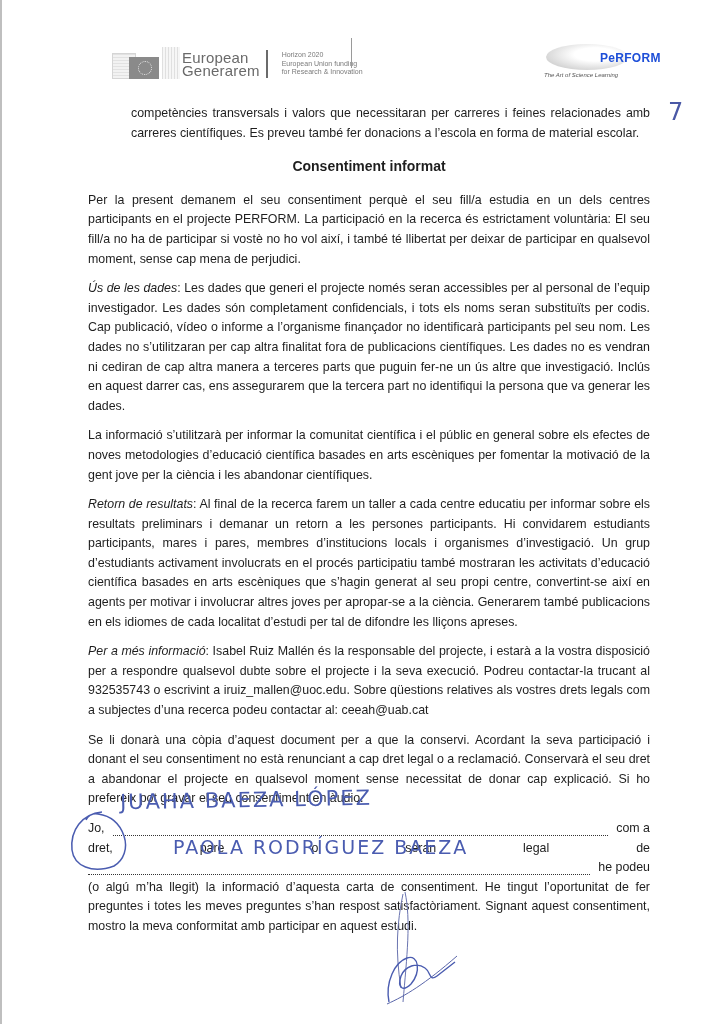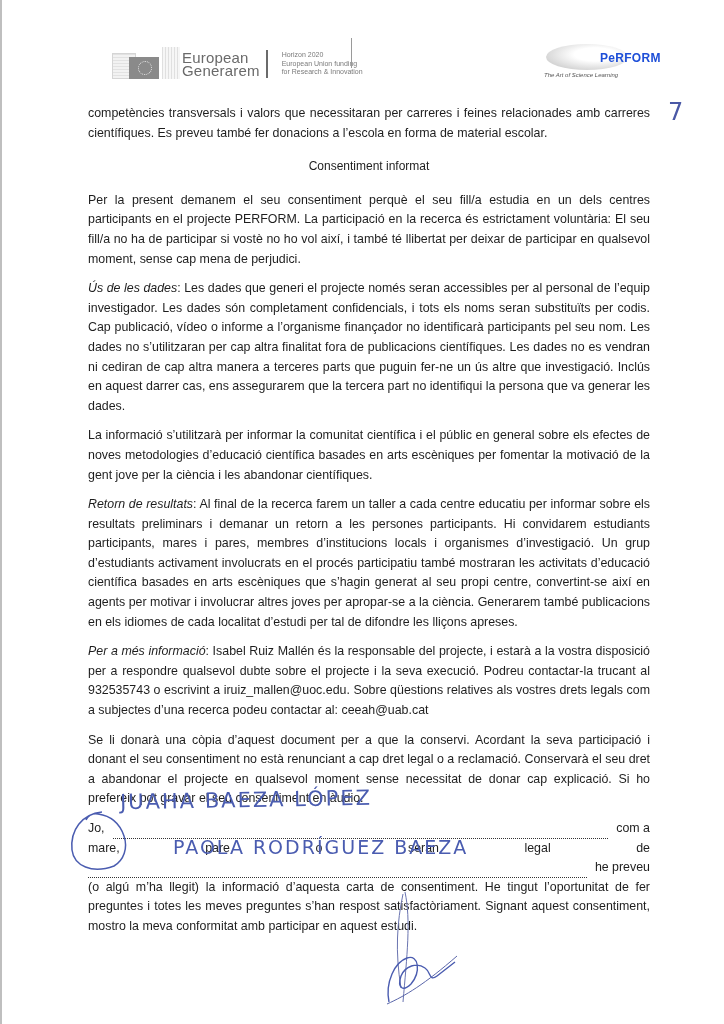--- a/index.html
+++ b/index.html
@@ -23,28 +23,28 @@
   .perform-oval { position: absolute; left: 6px; top: 2px; width: 82px; height: 26px; border-radius: 50%;
                   background: radial-gradient(ellipse at 60% 40%, #ffffff 30%, #d8d8d8 70%, #bcbcbc 100%); }
   .perform-word { position: absolute; left: 24px; top: 9px; font-size: 12px; font-weight: bold; color: #1d4ed8; letter-spacing: .3px; margin-left: 36px; }
   .perform-tag { position: absolute; left: 4px; top: 30px; font-size: 6px; color: #555; white-space: nowrap; font-style: italic; }
 
   .page-num { position: absolute; left: 668px; top: 98px; font-size: 24px; color: #4a58a6; font-family: "DejaVu Sans", sans-serif; }
 
   
   .content { position: absolute; left: 88px; top: 104px; width: 562px; font-size: 12.4px; line-height: 19.6px; }
   .content p { margin: 0 0 10px 0; text-align: justify; }
-  .content p.tight { margin-bottom: 0; }
-  .title { text-align: center !important; font-weight: normal; margin: 14px 0 14px 0 !important; font-size: 12px; }
+  .content p.tight { margin-bottom: 0; margin-left: 43px; }
+  .title { text-align: center !important; font-weight: bold; margin: 14px 0 14px 0 !important; font-size: 14px; }
   .it { font-style: italic; }
   .ul { }
 
   
   .form-block { position: relative; }
-  .form-line { display: flex; align-items: flex-end; height: 19.6px; }
+  .form-line { display: flex; align-items: center; height: 19.6px; }
   .dots { flex: 1; border-bottom: 1.4px dotted #333; margin: 0 8px; height: 13px; }
   .spread { display: flex; justify-content: space-between; height: 19.6px; }
 
   .hand { position: absolute; font-family: "DejaVu Sans", sans-serif; color: #4a5cb0; letter-spacing: 2px; font-weight: normal; }
   .hand-parent { left: 120px; top: 788px; font-size: 21px; transform: rotate(-1deg); }
   .hand-child { left: 146px; top: 836px; font-size: 19px; margin-left: 27px; }
   svg.ink { position: absolute; }
 </style>
 </head>
 <body>
@@ -90,30 +90,30 @@
   <p><span class="it">Per a més informació</span><span>: Isabel Ruiz Mallén és la responsable del projecte, i estarà a la vostra disposició per a respondre qualsevol dubte sobre el projecte i la seva execució. Podreu contactar-la trucant al 932535743 o escrivint a </span><span class="ul">iruiz_mallen@uoc.edu</span><span>. Sobre qüestions relatives als vostres drets legals com a subjectes d’una recerca podeu contactar al: </span><span class="ul">ceeah@uab.cat</span></p>
   <p>Se li donarà una còpia d’aquest document per a que la conservi. Acordant la seva participació i donant el seu consentiment no està renunciant a cap dret legal o a reclamació. Conservarà el seu dret a abandonar el projecte en qualsevol moment sense necessitat de donar cap explicació. Si ho prefereix pot gravar el seu consentiment en àudio.</p>
 
   <div class="form-block">
     <div class="form-line">
       <span>Jo,</span>
       <span class="dots"></span>
       <span>com a</span>
     </div>
     <div class="spread">
-      <span>mare,</span>
+      <span>dret,</span>
       <span>pare</span>
       <span>o</span>
       <span>seran</span>
       <span>legal</span>
       <span>de</span>
     </div>
     <div class="form-line">
       <span class="dots" style="margin-left:0"></span>
-      <span>he preveu</span>
+      <span>he podeu</span>
     </div>
     <p>(o algú m’ha llegit) la informació d’aquesta carta de consentiment. He tingut l’oportunitat de fer preguntes i totes les meves preguntes s’han respost satisfactòriament. Signant aquest consentiment, mostro la meva conformitat amb participar en aquest estudi.</p>
   </div>
 </div>
 
 <div class="hand hand-parent">JUAHA BAEZA LÓPEZ</div>
 <div class="hand hand-child">PAOLA RODRÍGUEZ BAEZA</div>
 
 <svg class="ink" width="120" height="80" style="left:62px;top:800px" viewBox="0 0 120 80">
   <path d="M40 12 C20 14 8 30 10 50 C12 66 30 74 52 66 C62 60 66 48 62 36 C58 24 50 16 36 14 C30 13 26 16 24 20" fill="none" stroke="#4a5cb0" stroke-width="1.5"></path>

